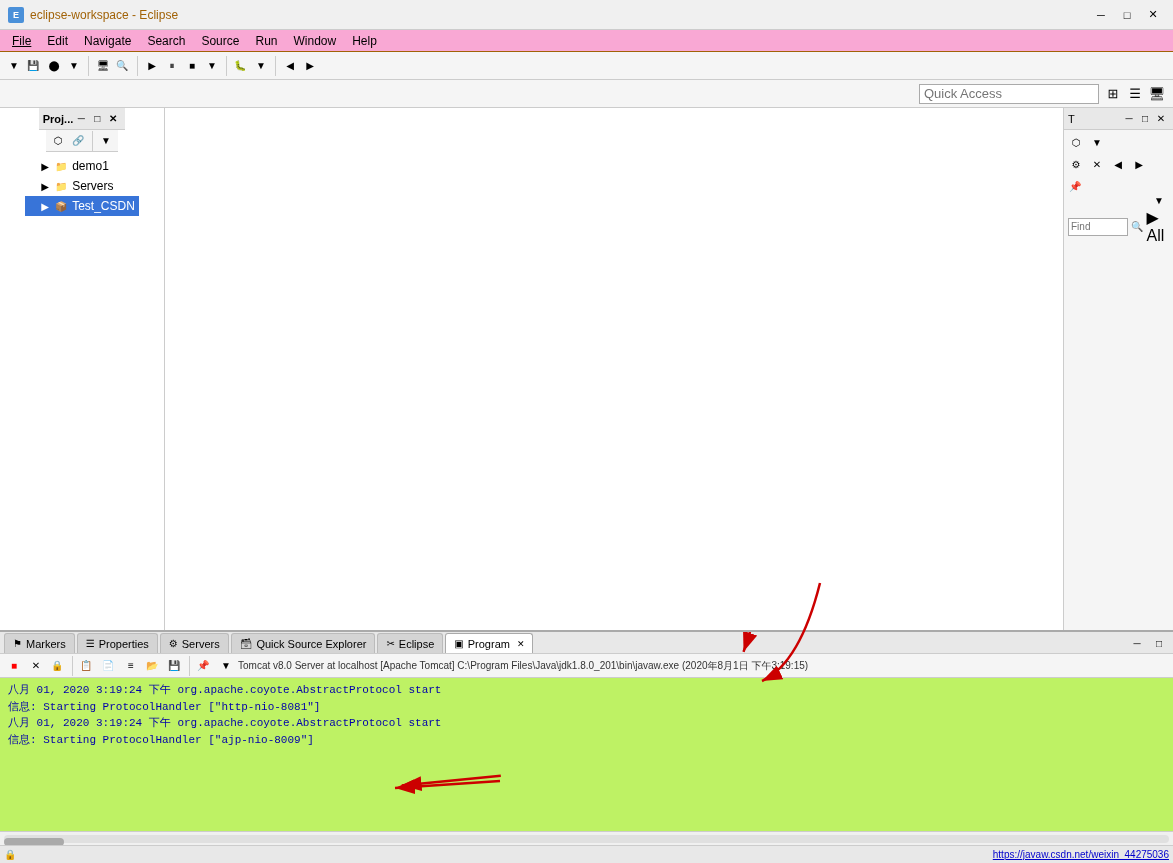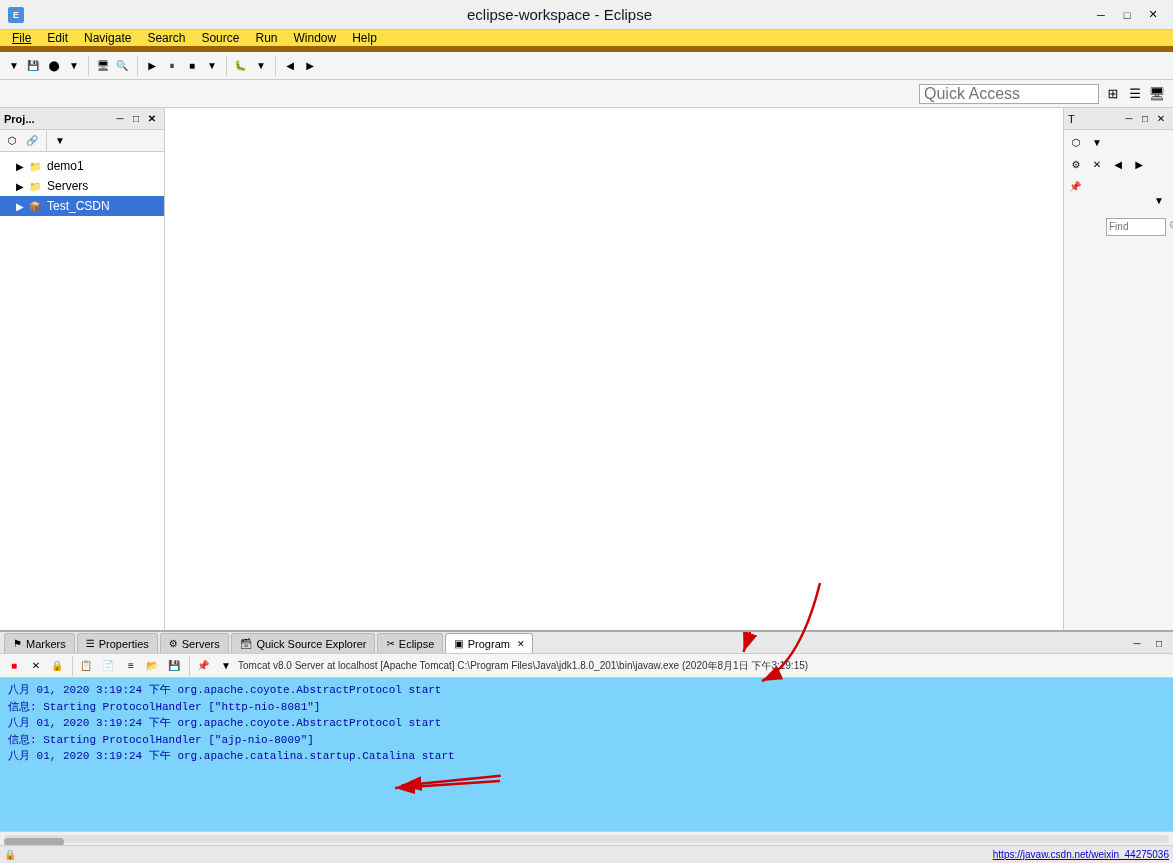--- a/index.html
+++ b/index.html
@@ -8,32 +8,32 @@
     
     .titlebar {
       background: #f0f0f0;
       height: 30px;
       display: flex;
       align-items: center;
       padding: 0 8px;
       border-bottom: 1px solid #ccc;
     }
     .titlebar-icon { width: 16px; height: 16px; margin-right: 6px; background: #4a90d9; border-radius: 2px; display: flex; align-items: center; justify-content: center; color: white; font-size: 9px; font-weight: bold; }
-    .titlebar-title { flex: 1; font-size: 15px; color: #0f172a; text-align: center; }
+    .titlebar-title { flex: 1; font-size: 12px; color: #a16207; }
     .titlebar-controls { display: flex; gap: 2px; }
     .titlebar-btn { width: 24px; height: 20px; display: flex; align-items: center; justify-content: center; font-size: 11px; cursor: pointer; background: transparent; border: none; }
 
     
     .menubar {
-      background: #fde047;
+      background: #f9a8d4;
       height: 22px;
       display: flex;
       align-items: center;
       padding: 0 4px;
-      border-bottom: 6px solid #a16207;
+      border-bottom: 1px solid #a16207;
     }
     .menu-item { padding: 2px 8px; font-size: 12px; cursor: pointer; height: 22px; display: flex; align-items: center; }
     .menu-item:first-child { text-decoration: underline; }
 
     
     .toolbar {
       background: #f5f5f5;
       height: 28px;
       display: flex;
       align-items: center;
@@ -55,39 +55,40 @@
       justify-content: flex-end;
       padding: 0 6px;
       border-bottom: 1px solid #ccc;
       gap: 4px;
     }
     .quickaccess-input {
       width: 180px;
       height: 20px;
       border: 1px solid #aaa;
       padding: 0 4px;
-      font-size: 16px;
+      font-size: 13px;
       background: white;
     }
     .quickaccess-icons { display: flex; gap: 2px; }
     .qa-icon { width: 20px; height: 20px; display: flex; align-items: center; justify-content: center; font-size: 13px; cursor: pointer; }
 
     
     .main-layout {
       display: flex;
       height: calc(863px - 30px - 22px - 28px - 28px);
     }
 
     
     .left-panel {
       width: 165px;
       background: white;
       border-right: 1px solid #ccc;
       display: flex;
       flex-direction: column;
+      align-items: center;
     }
     .panel-header {
       background: #e8e8e8;
       height: 22px;
       display: flex;
       align-items: center;
       padding: 0 4px;
       border-bottom: 1px solid #ccc;
       font-size: 11px;
       font-weight: bold;
@@ -153,21 +154,20 @@
       flex-direction: column;
       padding: 2px;
       gap: 2px;
     }
     .right-toolbar-row { display: flex; gap: 1px; align-items: center; }
     .right-find-bar {
       padding: 4px;
       display: flex;
       align-items: center;
       gap: 2px;
-      margin-left: 38px;
     }
     .find-input {
       width: 60px;
       height: 18px;
       border: 1px solid #aaa;
       font-size: 10px;
       padding: 0 2px;
     }
 
     
@@ -220,21 +220,21 @@
       font-size: 11px;
     }
     .console-path { flex: 1; font-size: 10px; color: #333; }
     .console-content {
       flex: 1;
       overflow: auto;
       padding: 4px 8px;
       font-family: 'Courier New', monospace;
       font-size: 11px;
       line-height: 1.5;
-      background: #7dd3fc;
+      background: #bef264;
       position: relative;
     }
     .console-line { white-space: pre; }
     .console-line.blue { color: #0000aa; }
     .console-line.red-box {
       color: #cc0000;
       border: 1px solid #cc0000;
       display: inline-block;
       padding: 1px 3px;
     }
@@ -463,21 +463,20 @@
       <div class="toolbar-btn">📌</div>
       <div class="toolbar-btn">▼</div>
       <span class="console-path">Tomcat v8.0 Server at localhost [Apache Tomcat] C:\Program Files\Java\jdk1.8.0_201\bin\javaw.exe (2020年8月1日 下午3:19:15)</span>
     </div>
 
     <div class="console-content">
       <div class="console-line blue">八月 01, 2020 3:19:24 下午 org.apache.coyote.AbstractProtocol start</div>
       <div class="console-line blue">信息: Starting ProtocolHandler ["http-nio-8081"]</div>
       <div class="console-line blue">八月 01, 2020 3:19:24 下午 org.apache.coyote.AbstractProtocol start</div>
       <div class="console-line blue">信息: Starting ProtocolHandler ["ajp-nio-8009"]</div>
-      <div class="console-line blue">八月 01, 2020 3:19:24 下午 org.apache.catalina.startup.Catalina start</div>
     </div>
 
     <div class="console-scroll-h">
       <div class="scrollbar-track">
         <div class="scrollbar-thumb"></div>
       </div>
     </div>
 
     <svg class="arrow-overlay" viewBox="0 0 1173 215" style="position:absolute;top:0;left:0;width:100%;height:100%;pointer-events:none;">
 

